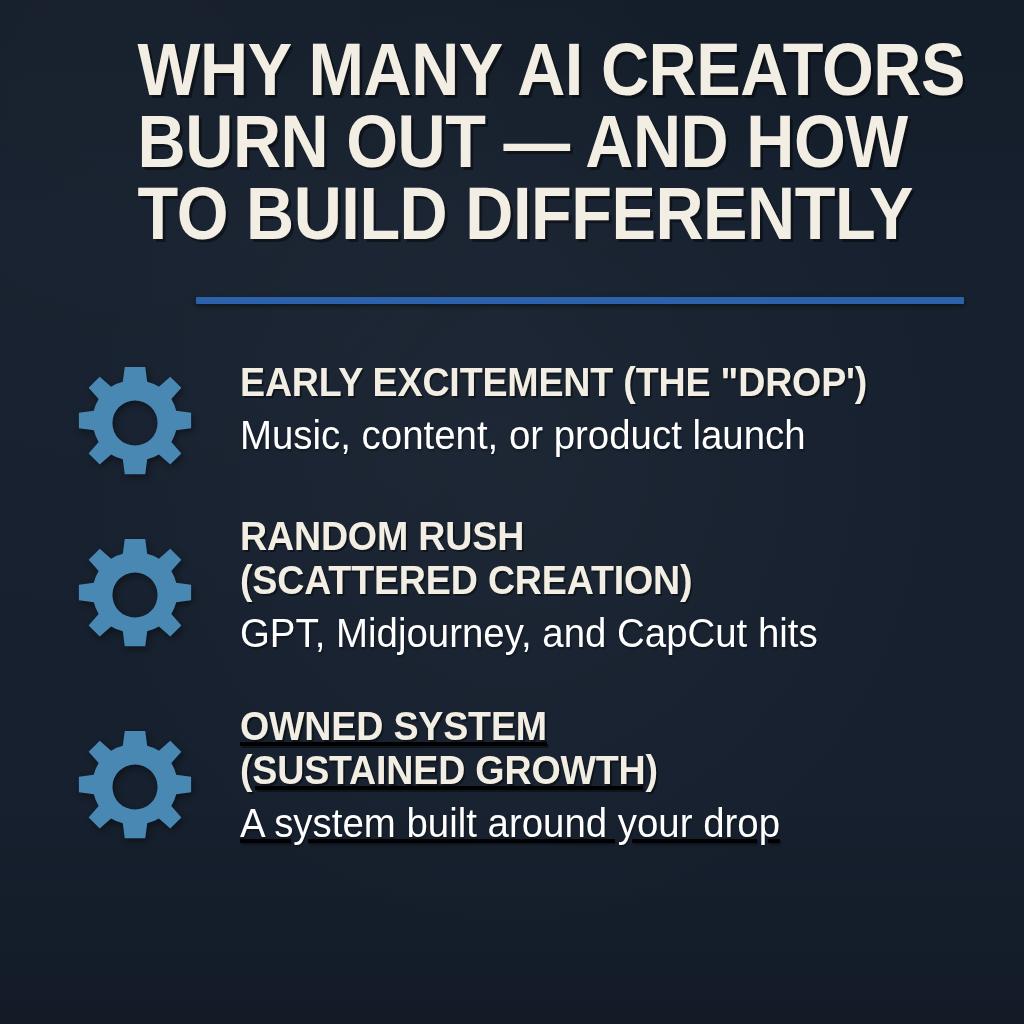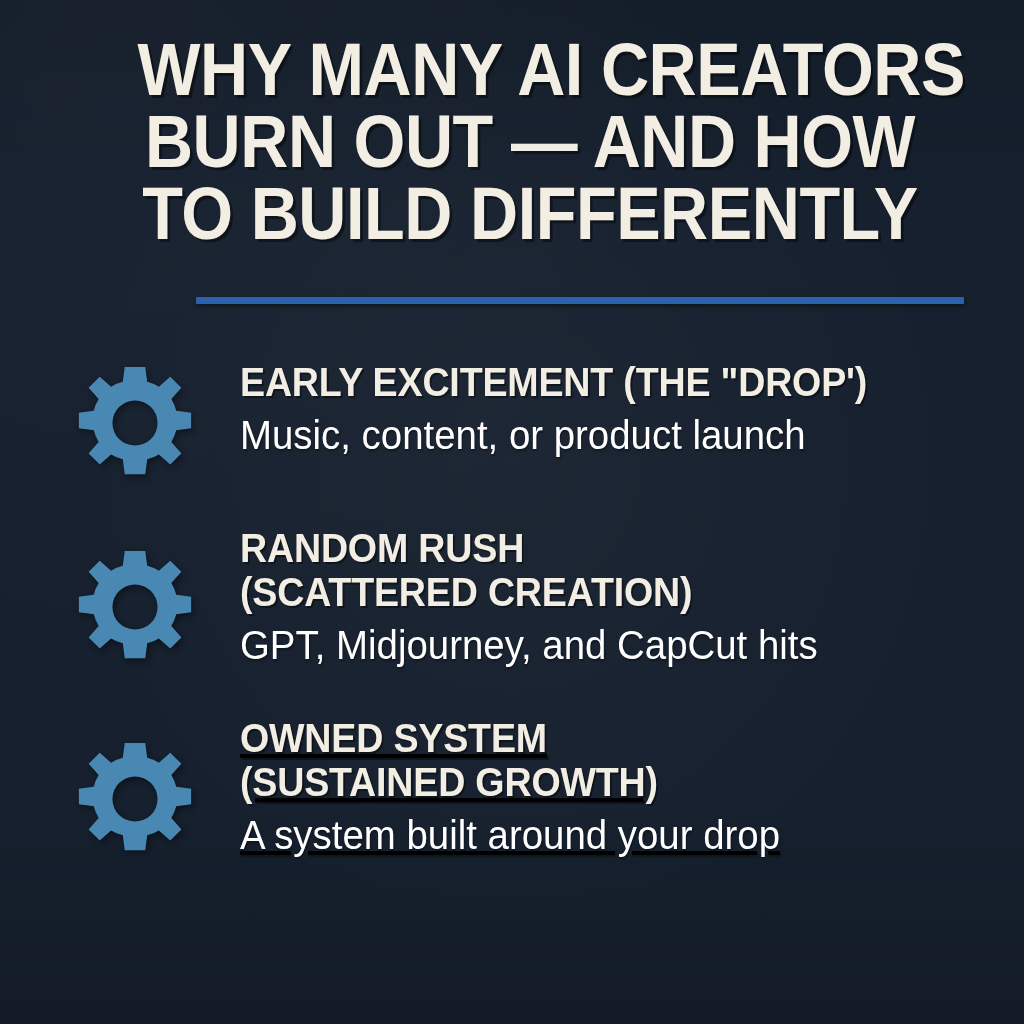--- a/index.html
+++ b/index.html
@@ -36,21 +36,20 @@
     z-index: 1;
     height: 100%;
   }
 
   
   .title-block {
     position: absolute;
     left: 0;
     right: 0;
     top: 34px;
-    text-align: center;
     padding: 0 58px;
     margin-left: 36px;
   }
 
   .title-line {
     display: block;
     color: #f3eee3;
     font-family: "Liberation Sans Narrow", "Liberation Sans", sans-serif;
     font-weight: 700;
     font-size: 74px;
@@ -84,21 +83,21 @@
 
   .row {
     position: relative;
     display: flex;
     align-items: flex-start;
     padding-left: 74px;
     padding-right: 30px;
   }
 
   .row-1 { margin-top: 0px; }
-  .row-2 { margin-top: 40px; }
+  .row-2 { margin-top: 28px; }
   .row-3 { margin-top: 46px; text-decoration: underline; }
 
   .gear-wrap {
     flex: 0 0 126px;
     width: 126px;
     display: flex;
     justify-content: flex-start;
   }
 
   .row-1 .gear-wrap { padding-top: 4px; }

